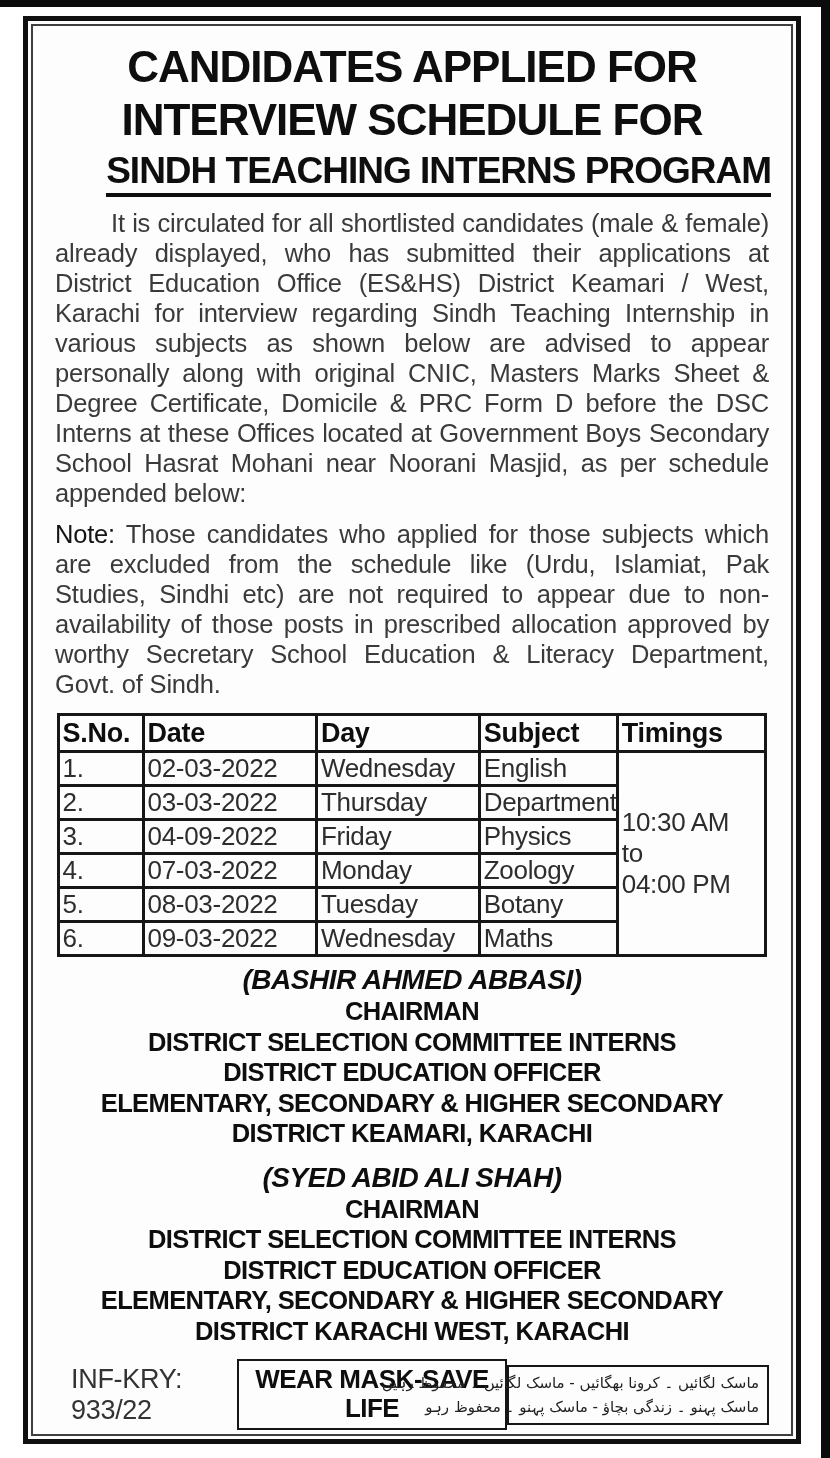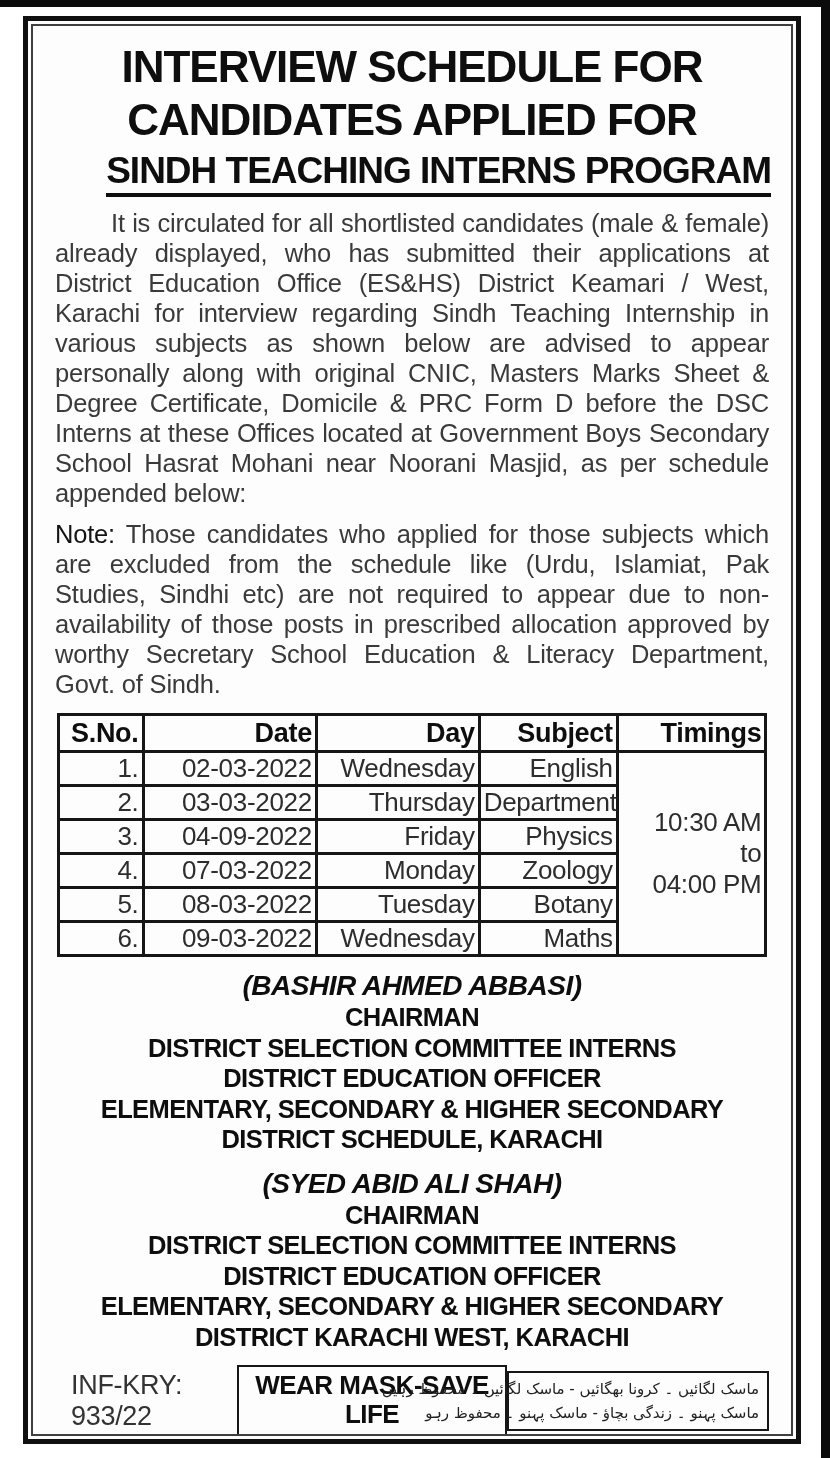--- a/index.html
+++ b/index.html
@@ -54,38 +54,38 @@
   .note-label { font-weight: normal; color: #141414; }
 
   table.schedule {
     border-collapse: collapse;
     width: 99%;
     margin: 14px auto 0 auto;
     table-layout: fixed;
   }
   table.schedule th, table.schedule td {
     border: 3px solid #161616;
-    text-align: right;
+    text-align: left;
     vertical-align: middle;
     padding: 0 3px;
   }
   table.schedule th {
     font-size: 27px; font-weight: bold; color: #0e0e0e; height: 37px;
     letter-spacing: -0.3px;
   }
   table.schedule td {
     font-size: 26px; color: #2d2d2d; height: 32px;
     letter-spacing: -0.3px;
   }
   td.timings-cell { font-size: 26px; line-height: 31px; color: #2d2d2d; }
   .col-sno { width: 12%; } .col-date { width: 24.5%; } .col-day { width: 23%; }
   .col-subject { width: 19.5%; } .col-timings { width: 21%; }
 
   .sig { text-align: center; color: #0e0e0e; }
-  .sig-1 { margin-top: 12px; }
+  .sig-1 { margin-top: 6px; }
   .sig-2 { margin-top: 12px; }
   .sig-name {
     font-size: 28px; line-height: 33px; font-weight: bold; font-style: italic;
     letter-spacing: -0.5px;
   }
   .sig-line {
     font-size: 25.5px; line-height: 30.5px; font-weight: bold;
     letter-spacing: -0.6px;
   }
 
@@ -111,22 +111,22 @@
 </head>
 <body>
 
 <div class="scan-strip-top"></div>
 <div class="scan-strip-right"></div>
 
 <div class="frame">
   <div class="frame-inner">
 
     <div class="title-block">
+      <div class="title-line">CANDIDATES APPLIED FOR</div>
       <div class="title-line">INTERVIEW SCHEDULE FOR</div>
-      <div class="title-line">CANDIDATES APPLIED FOR</div>
     </div>
     <div class="subtitle">
       <span class="subtitle-text">SINDH TEACHING INTERNS PROGRAM</span>
     </div>
 
     <p class="para para-intro"><span class="indent"></span><span>It is circulated for all shortlisted candidates (male &amp; female) already displayed, who has submitted their applications at District Education Office (ES&amp;HS) District Keamari / West, Karachi for interview regarding Sindh Teaching Internship in various subjects as shown below are advised to appear personally along with original CNIC, Masters Marks Sheet &amp; Degree Certificate, Domicile &amp; PRC Form D before the DSC Interns at these Offices located at Government Boys Secondary School Hasrat Mohani near Noorani Masjid, as per schedule appended below:</span></p>
 
     <p class="para"><span class="note-label">Note:</span><span> Those candidates who applied for those subjects which are excluded from the schedule like (Urdu, Islamiat, Pak Studies, Sindhi etc) are not required to appear due to non-availability of those posts in prescribed allocation approved by worthy Secretary School Education &amp; Literacy Department, Govt. of Sindh.</span></p>
 
     <table class="schedule">
@@ -190,21 +190,21 @@
         </tr>
       </tbody>
     </table>
 
     <div class="sig sig-1">
       <div class="sig-name">(BASHIR AHMED ABBASI)</div>
       <div class="sig-line">CHAIRMAN</div>
       <div class="sig-line">DISTRICT SELECTION COMMITTEE INTERNS</div>
       <div class="sig-line">DISTRICT EDUCATION OFFICER</div>
       <div class="sig-line">ELEMENTARY, SECONDARY &amp; HIGHER SECONDARY</div>
-      <div class="sig-line">DISTRICT SCHEDULE, KARACHI</div>
+      <div class="sig-line">DISTRICT KEAMARI, KARACHI</div>
     </div>
 
     <div class="sig sig-2">
       <div class="sig-name">(SYED ABID ALI SHAH)</div>
       <div class="sig-line">CHAIRMAN</div>
       <div class="sig-line">DISTRICT SELECTION COMMITTEE INTERNS</div>
       <div class="sig-line">DISTRICT EDUCATION OFFICER</div>
       <div class="sig-line">ELEMENTARY, SECONDARY &amp; HIGHER SECONDARY</div>
       <div class="sig-line">DISTRICT KARACHI WEST, KARACHI</div>
     </div>

